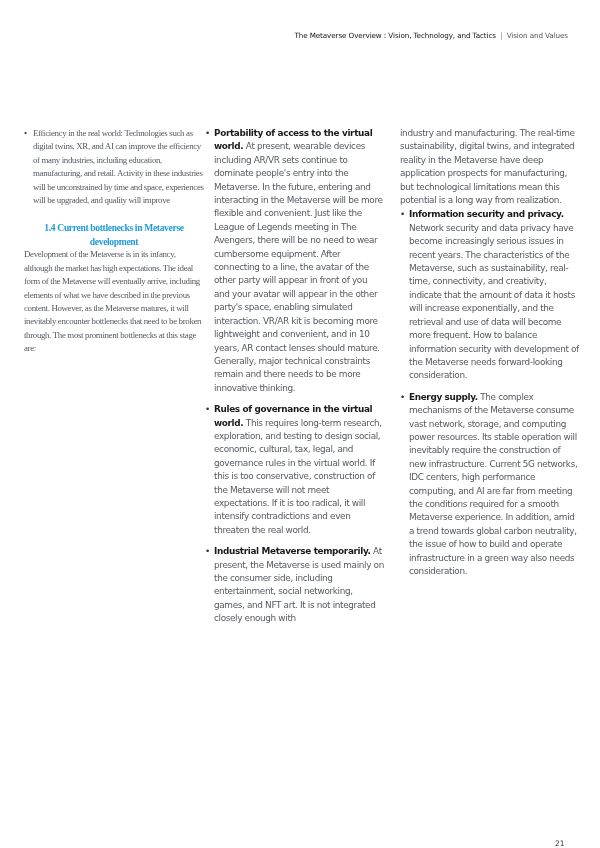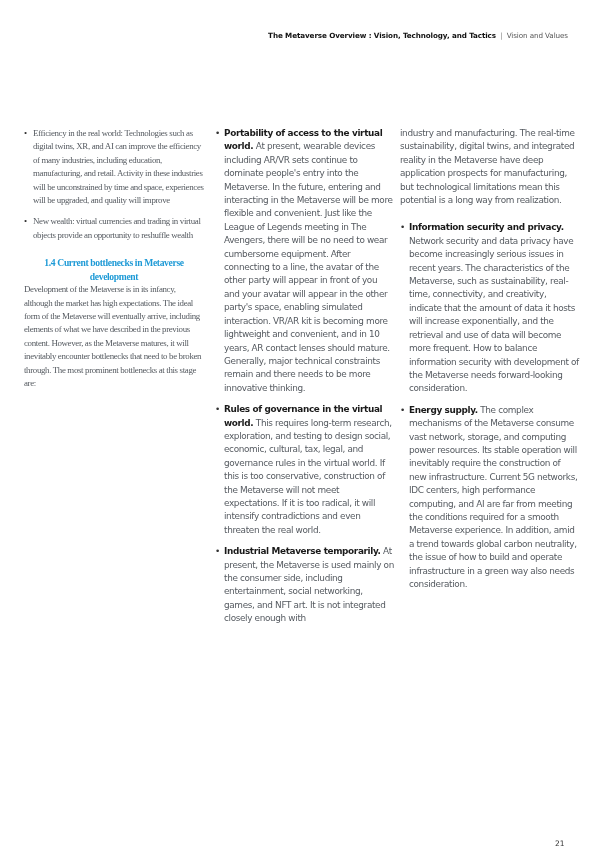--- a/index.html
+++ b/index.html
@@ -1,45 +1,44 @@
 <!DOCTYPE html>
 <html><head>
   <meta charset="utf-8">
   <style>
     html, body { margin: 0; padding: 0; background: #ffffff; }
     body { width: 600px; height: 848px; position: relative; overflow: hidden;
       font-family: "DejaVu Sans", "Liberation Sans", sans-serif; color: #555a60; }
     .header { position: absolute; top: 31px; right: 32px; font-size: 7.2px; color: #222; white-space: nowrap; letter-spacing: -0.1px; }
-    .header .ht { font-weight: bold; color: #111; }
+    .header .ht { font-weight: normal; color: #111; }
     .header .sep { color: #888; margin: 0 2px; }
     .header .hs { color: #555; }
     .col { position: absolute; top: 127px; width: 180px; font-size: 8.9px; line-height: 13.4px; letter-spacing: -0.35px; }
     .col1 { left: 24px; font-family: Liberation Serif, serif; }
-    .col2 { left: 215px; }
+    .col2 { left: 205px; }
     .col3 { left: 400px; }
     .bullet { position: relative; padding-left: 9px; margin: 0 0 8px 0; }
     .bullet::before { content: "\2022"; position: absolute; left: 0; top: 0; color: #333; }
     .b { font-weight: bold; color: #1a1a1a; }
     .para { margin: 0 0 8px 0; }
     .section-heading { color: #1e9ad6; font-weight: bold; font-size: 9.6px; line-height: 13.5px; margin: 14px 0 0 0; text-align: center; }
-    .cont { margin: 0 0 14px 0; }
+    .cont { margin: 0 0 1px 0; }
     .pagenum { position: absolute; top: 839px; left: 555px; font-size: 7.5px; color: #333; }
   </style>
 </head>
 <body>
 
 <div class="header">
   <span class="ht">The Metaverse Overview : Vision, Technology, and Tactics</span>
   <span class="sep">|</span>
   <span class="hs">Vision and Values</span>
 </div>
 
 <div class="col col1">
   <div class="bullet"><span>Efficiency in the real world: Technologies such as digital twins, XR, and AI can improve the efficiency of many industries, including education, manufacturing, and retail. Activity in these industries will be unconstrained by time and space, experiences will be upgraded, and quality will improve</span></div>
-  <div class="bullet"><span>New wealth: virtual currencies and trading in virtual objects provide an opportunity to reshuffle wealth</span></div>
   <div class="section-heading">1.4 Current bottlenecks in Metaverse development</div>
   <p class="para">Development of the Metaverse is in its infancy, although the market has high expectations. The ideal form of the Metaverse will eventually arrive, including elements of what we have described in the previous content. However, as the Metaverse matures, it will inevitably encounter bottlenecks that need to be broken through. The most prominent bottlenecks at this stage are:</p>
 </div>
 
 <div class="col col2">
   <div class="bullet">
     <span class="b">Portability of access to the virtual world.</span><span> At present, wearable devices including AR/VR sets continue to dominate people's entry into the Metaverse. In the future, entering and interacting in the Metaverse will be more flexible and convenient. Just like the League of Legends meeting in The Avengers, there will be no need to wear cumbersome equipment. After connecting to a line, the avatar of the other party will appear in front of you and your avatar will appear in the other party's space, enabling simulated interaction. VR/AR kit is becoming more lightweight and convenient, and in 10 years, AR contact lenses should mature. Generally, major technical constraints remain and there needs to be more innovative thinking.</span>
   </div>
   <div class="bullet">
     <span class="b">Rules of governance in the virtual world.</span><span> This requires long-term research, exploration, and testing to design social, economic, cultural, tax, legal, and governance rules in the virtual world. If this is too conservative, construction of the Metaverse will not meet expectations. If it is too radical, it will intensify contradictions and even threaten the real world.</span>

